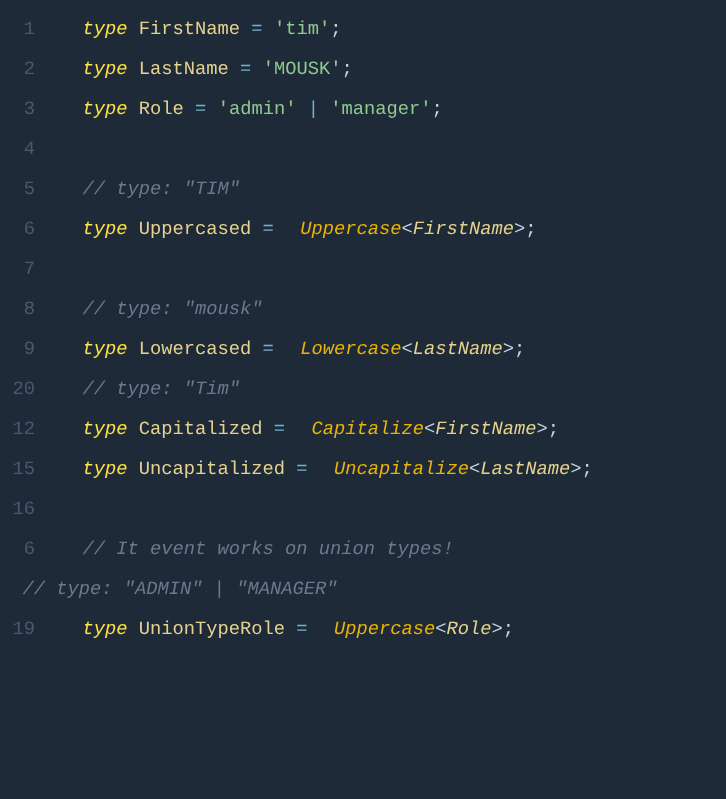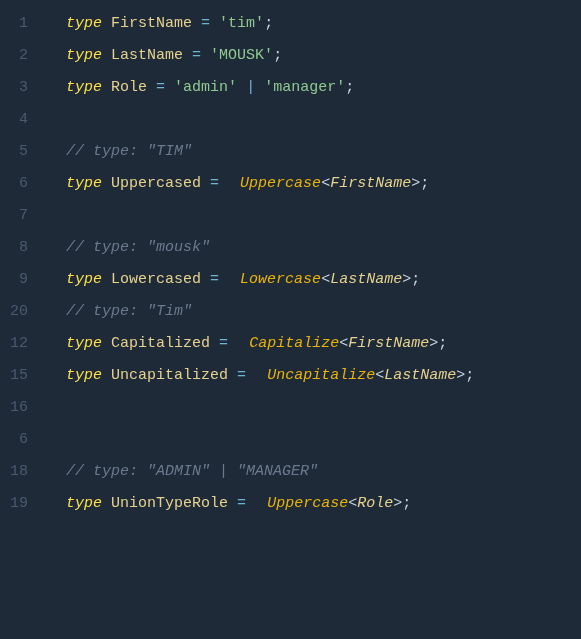--- a/index.html
+++ b/index.html
@@ -49,16 +49,16 @@
     <div class="line"><span class="gutter">5</span><span class="code"><span>  </span><span class="comment">// type: "TIM"</span></span></div>
     <div class="line"><span class="gutter">6</span><span class="code"><span>  </span><span class="kw">type</span><span class="punct"> </span><span class="typename">Uppercased</span><span class="punct"> </span><span class="op">=</span><span class="punct"> </span><span class="generic">Uppercase</span><span class="punct">&lt;</span><span class="gentype">FirstName</span><span class="punct">&gt;;</span></span></div>
     <div class="line"><span class="gutter">7</span><span class="code"></span></div>
     <div class="line"><span class="gutter">8</span><span class="code"><span>  </span><span class="comment">// type: "mousk"</span></span></div>
     <div class="line"><span class="gutter">9</span><span class="code"><span>  </span><span class="kw">type</span><span class="punct"> </span><span class="typename">Lowercased</span><span class="punct"> </span><span class="op">=</span><span class="punct"> </span><span class="generic">Lowercase</span><span class="punct">&lt;</span><span class="gentype">LastName</span><span class="punct">&gt;;</span></span></div>
     <div class="line"><span class="code"></span></div>
     <div class="line"><span class="gutter">20</span><span class="code"><span>  </span><span class="comment">// type: "Tim"</span></span></div>
     <div class="line"><span class="gutter">12</span><span class="code"><span>  </span><span class="kw">type</span><span class="punct"> </span><span class="typename">Capitalized</span><span class="punct"> </span><span class="op">=</span><span class="punct"> </span><span class="generic">Capitalize</span><span class="punct">&lt;</span><span class="gentype">FirstName</span><span class="punct">&gt;;</span></span></div>
     <div class="line"><span class="gutter">15</span><span class="code"><span>  </span><span class="kw">type</span><span class="punct"> </span><span class="typename">Uncapitalized</span><span class="punct"> </span><span class="op">=</span><span class="punct"> </span><span class="generic">Uncapitalize</span><span class="punct">&lt;</span><span class="gentype">LastName</span><span class="punct">&gt;;</span></span></div>
     <div class="line"><span class="gutter">16</span><span class="code"></span></div>
-    <div class="line"><span class="gutter">6</span><span class="code"><span>  </span></span></div>
-    <div class="line"><span class="gutter">18</span><span class="code"><span>  </span><span class="comment">// type: "ADMIN" | "MANAGER"</span></span></div>
+    <div class="line"><span class="gutter">6</span><span class="code"><span>  </span><span class="comment">// It event works on union types!</span></span></div>
+    <div class="line"><span class="code"><span>  </span><span class="comment">// type: "ADMIN" | "MANAGER"</span></span></div>
     <div class="line"><span class="gutter">19</span><span class="code"><span>  </span><span class="kw">type</span><span class="punct"> </span><span class="typename">UnionTypeRole</span><span class="punct"> </span><span class="op">=</span><span class="punct"> </span><span class="generic">Uppercase</span><span class="punct">&lt;</span><span class="gentype">Role</span><span class="punct">&gt;;</span></span></div>
   </div>
 
 </body></html>

